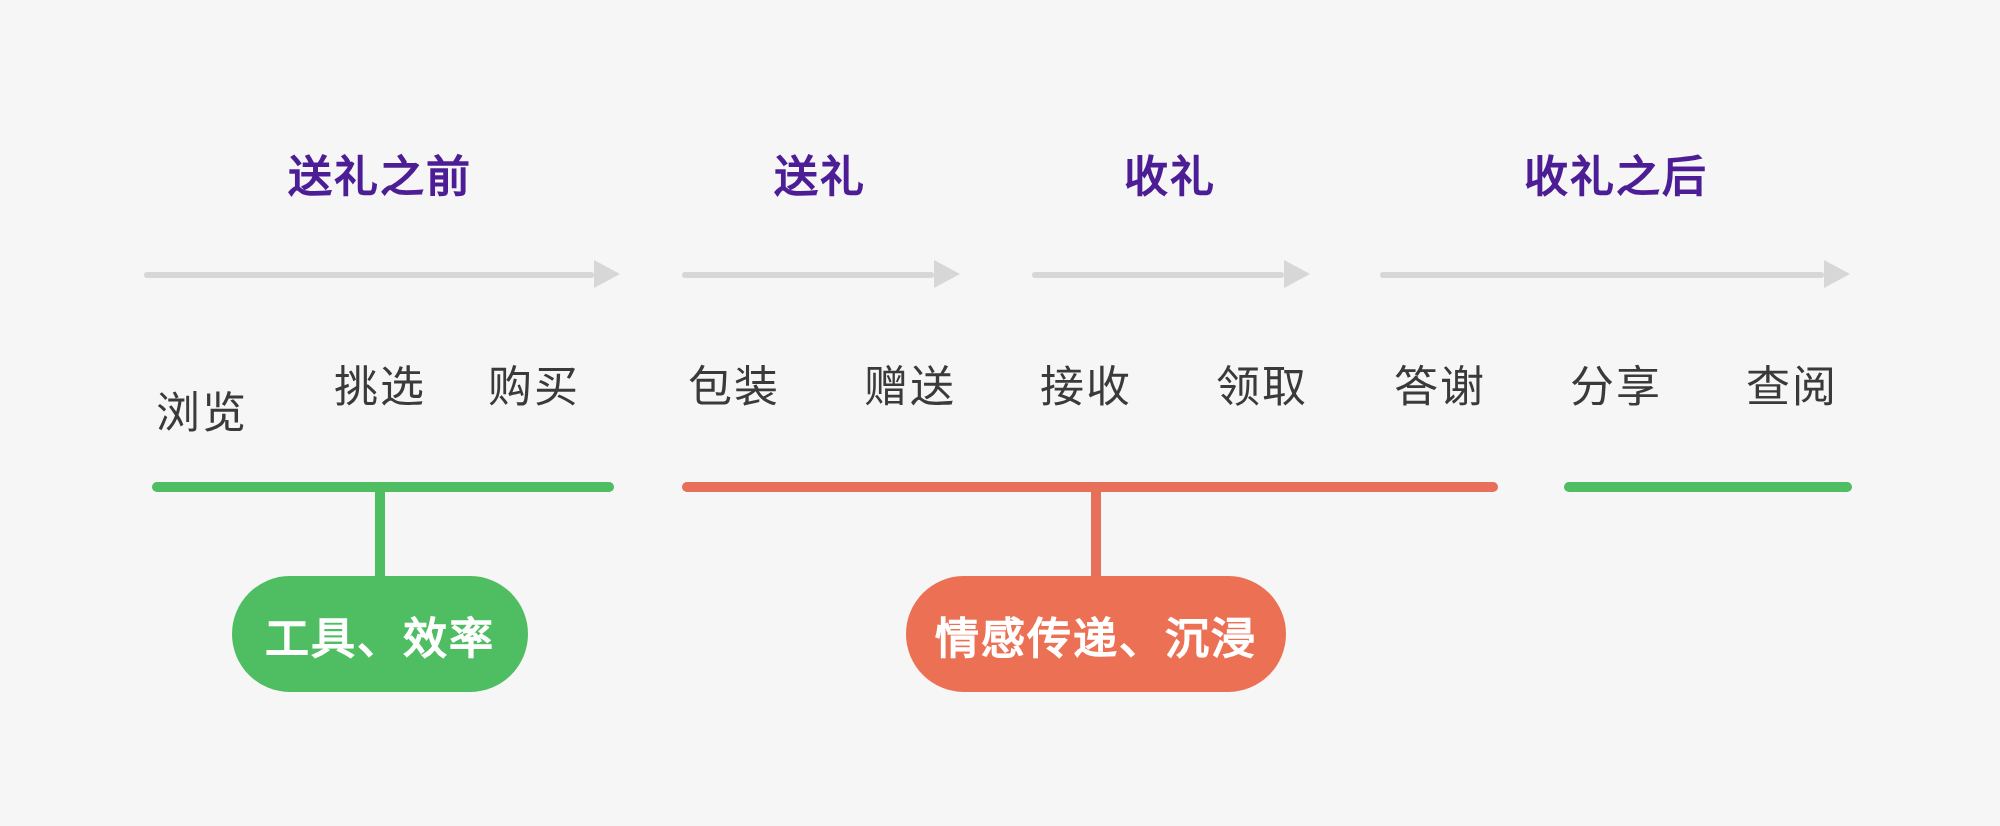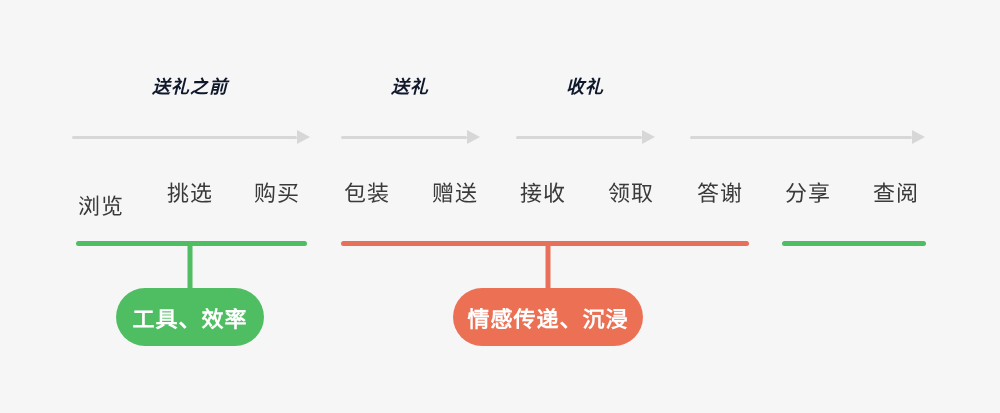--- a/index.html
+++ b/index.html
@@ -18,27 +18,26 @@
     position: relative;
     width: 1000px;
     height: 413px;
     background: #f6f6f6;
   }
 
   
   .phase-title {
     position: absolute;
     white-space: nowrap;
-    font-size: 18px;
+    font-size: 22px;
     font-weight: 700;
-    color: #0f172a;
+    color: #4c1d95;
     letter-spacing: 1px;
     transform: translateX(-50%);
     line-height: 1;
-    font-style: italic;
   }
 
   
   .arrow {
     position: absolute;
     height: 14px;
   }
   .arrow .shaft {
     position: absolute;
     left: 0;
@@ -108,41 +107,42 @@
   .pill.red   { background: #ec7054; }
 </style>
 </head>
 <body>
 
 <div id="stage">
 
   <div class="phase-title" style="left:190px; top:78px;">送礼之前</div>
   <div class="phase-title" style="left:410px; top:78px;">送礼</div>
   <div class="phase-title" style="left:585px; top:78px;">收礼</div>
+  <div class="phase-title" style="left:808px; top:78px;">收礼之后</div>
 
   <div class="arrow" style="left:72px; top:130px; width:238px;">
     <div class="shaft" style="width:225px;"></div>
     <div class="head" style="left:225px;"></div>
   </div>
   <div class="arrow" style="left:341px; top:130px; width:139px;">
     <div class="shaft" style="width:126px;"></div>
     <div class="head" style="left:126px;"></div>
   </div>
   <div class="arrow" style="left:516px; top:130px; width:139px;">
     <div class="shaft" style="width:126px;"></div>
     <div class="head" style="left:126px;"></div>
   </div>
   <div class="arrow" style="left:690px; top:130px; width:235px;">
     <div class="shaft" style="width:222px;"></div>
     <div class="head" style="left:222px;"></div>
   </div>
 
   <div class="step" style="left:101px; top:196px;">浏览</div>
   <div class="step" style="left:190px; top:183px;">挑选</div>
-  <div class="step" style="left:277px; top:183px;">购买</div>
+  <div class="step" style="left:267px; top:183px;">购买</div>
   <div class="step" style="left:367px; top:183px;text-align:right;">包装</div>
   <div class="step" style="left:455px; top:183px;text-align:right;">赠送</div>
   <div class="step" style="left:543px; top:183px;">接收</div>
   <div class="step" style="left:631px; top:183px;">领取</div>
   <div class="step" style="left:720px; top:183px;">答谢</div>
   <div class="step" style="left:808px; top:183px;">分享</div>
   <div class="step" style="left:896px; top:183px;text-align:right;">查阅</div>
 
   <div class="group-bar green" style="left:76px;  top:241px; width:231px;"></div>
   <div class="group-bar red" style="left:341px; top:241px; width:408px;"></div>

